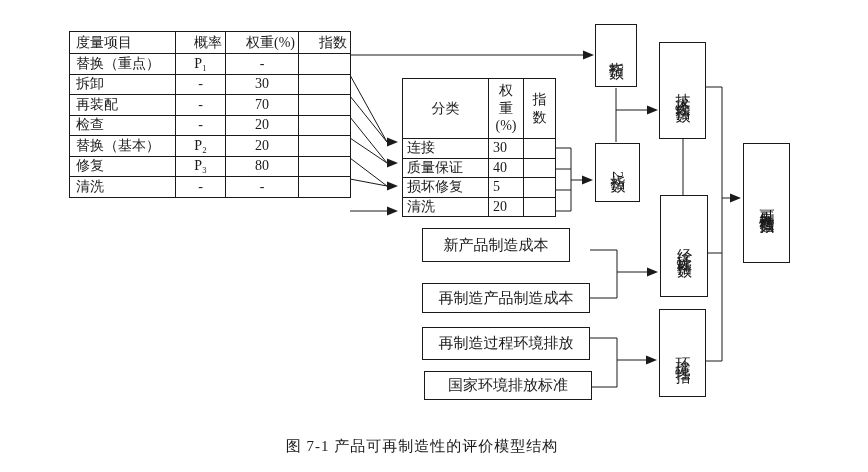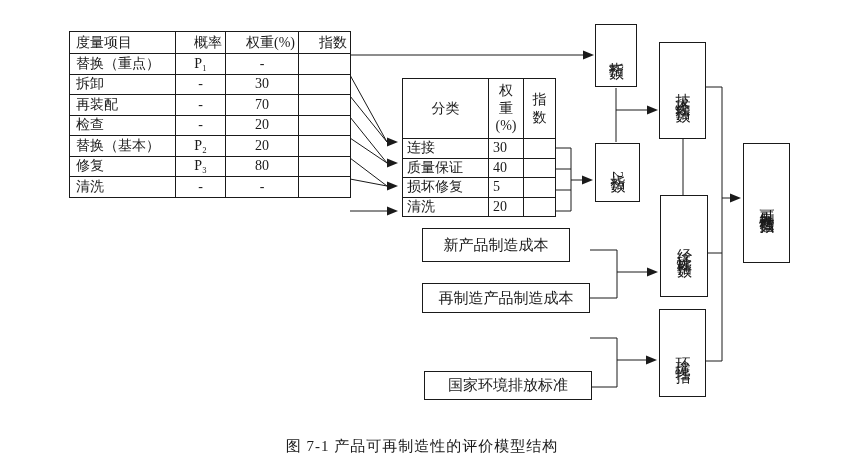--- a/index.html
+++ b/index.html
@@ -191,16 +191,17 @@
 
   <div class="vbox" style="left:595px; top:24px;  width:42px; height:63px;">指数一</div>
   <div class="vbox" style="left:595px; top:143px; width:45px; height:59px;">指数2</div>
   <div class="vbox" style="left:659px; top:42px;  width:47px; height:97px;">技术性指数</div>
   <div class="vbox" style="left:660px; top:195px; width:48px; height:102px;">经济性指数</div>
   <div class="vbox" style="left:659px; top:309px; width:47px; height:88px;">环境性指</div>
   <div class="vbox tight" style="left:743px; top:143px; width:47px; height:120px;">可再制造性指数</div>
 
   <div class="hbox" style="left:422px; top:228px; width:148px; height:34px;">新产品制造成本</div>
   <div class="hbox" style="left:422px; top:283px; width:168px; height:30px;">再制造产品制造成本</div>
+  <div class="hbox" style="left:422px; top:327px; width:168px; height:33px;">再制造过程环境排放</div>
   <div class="hbox" style="left:424px; top:371px; width:168px; height:29px;">国家环境排放标准</div>
 
   <div id="caption">图 7-1 产品可再制造性的评价模型结构</div>
 </div>
 
 </body></html>

